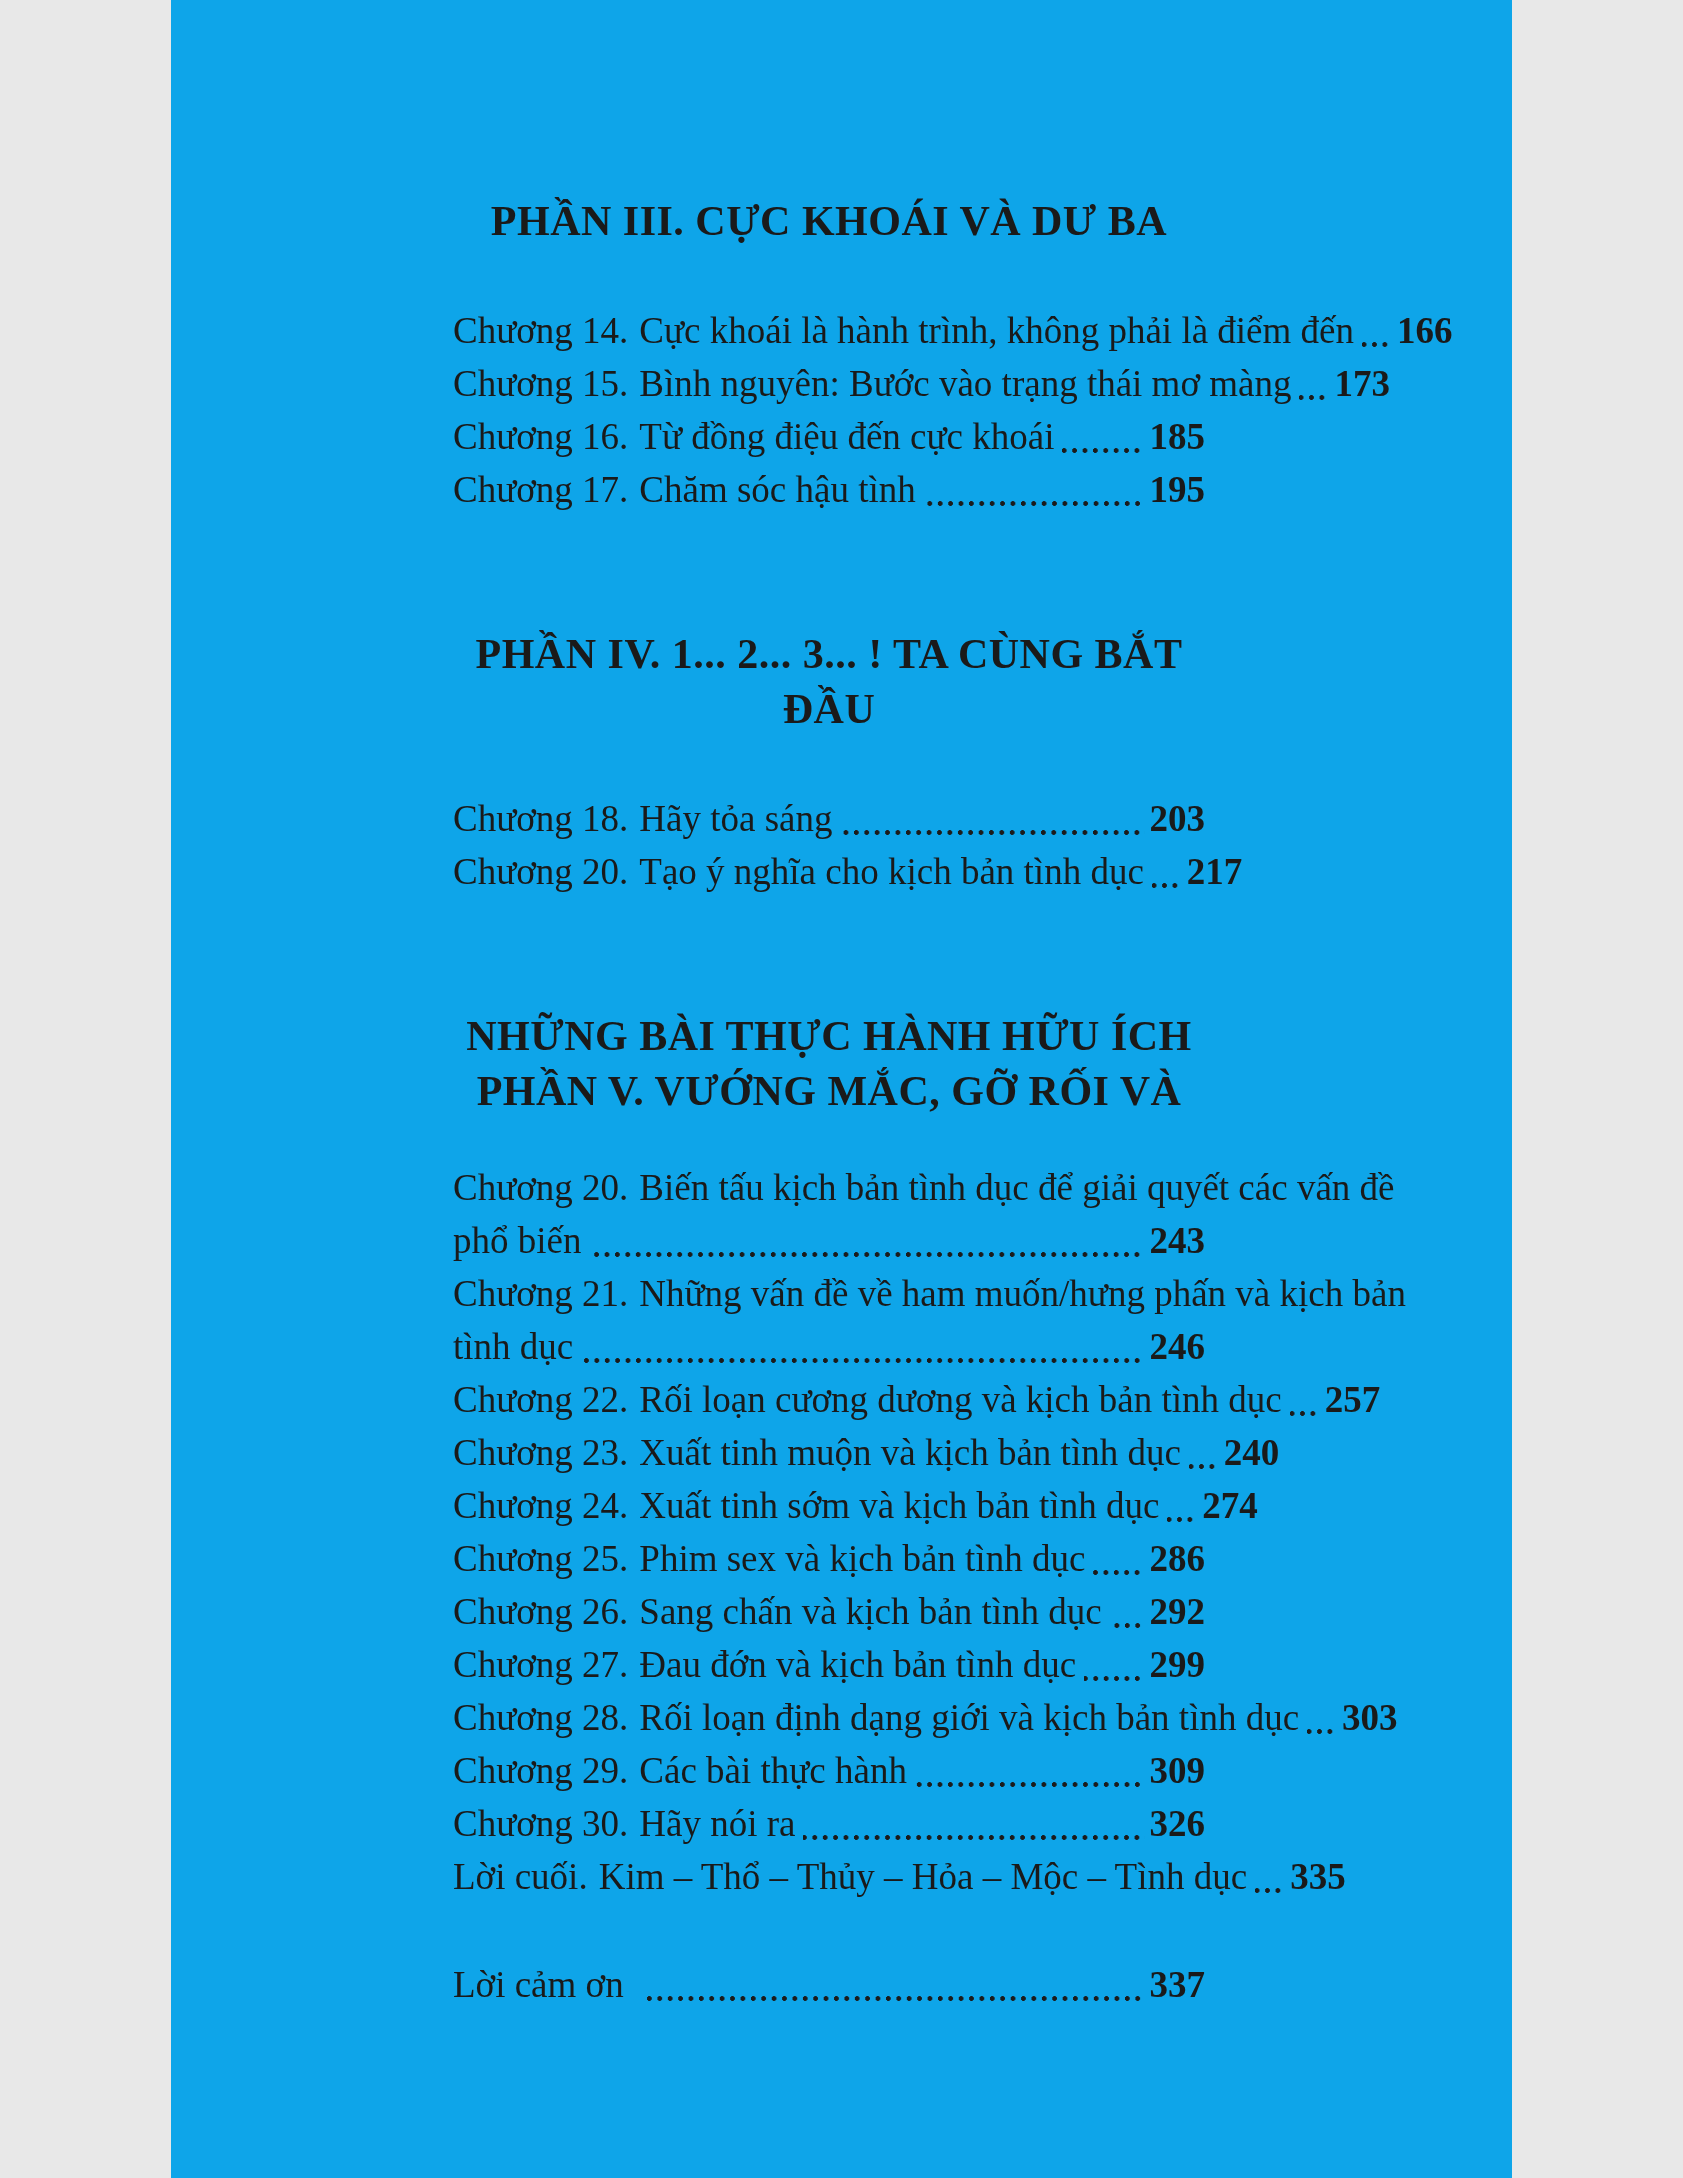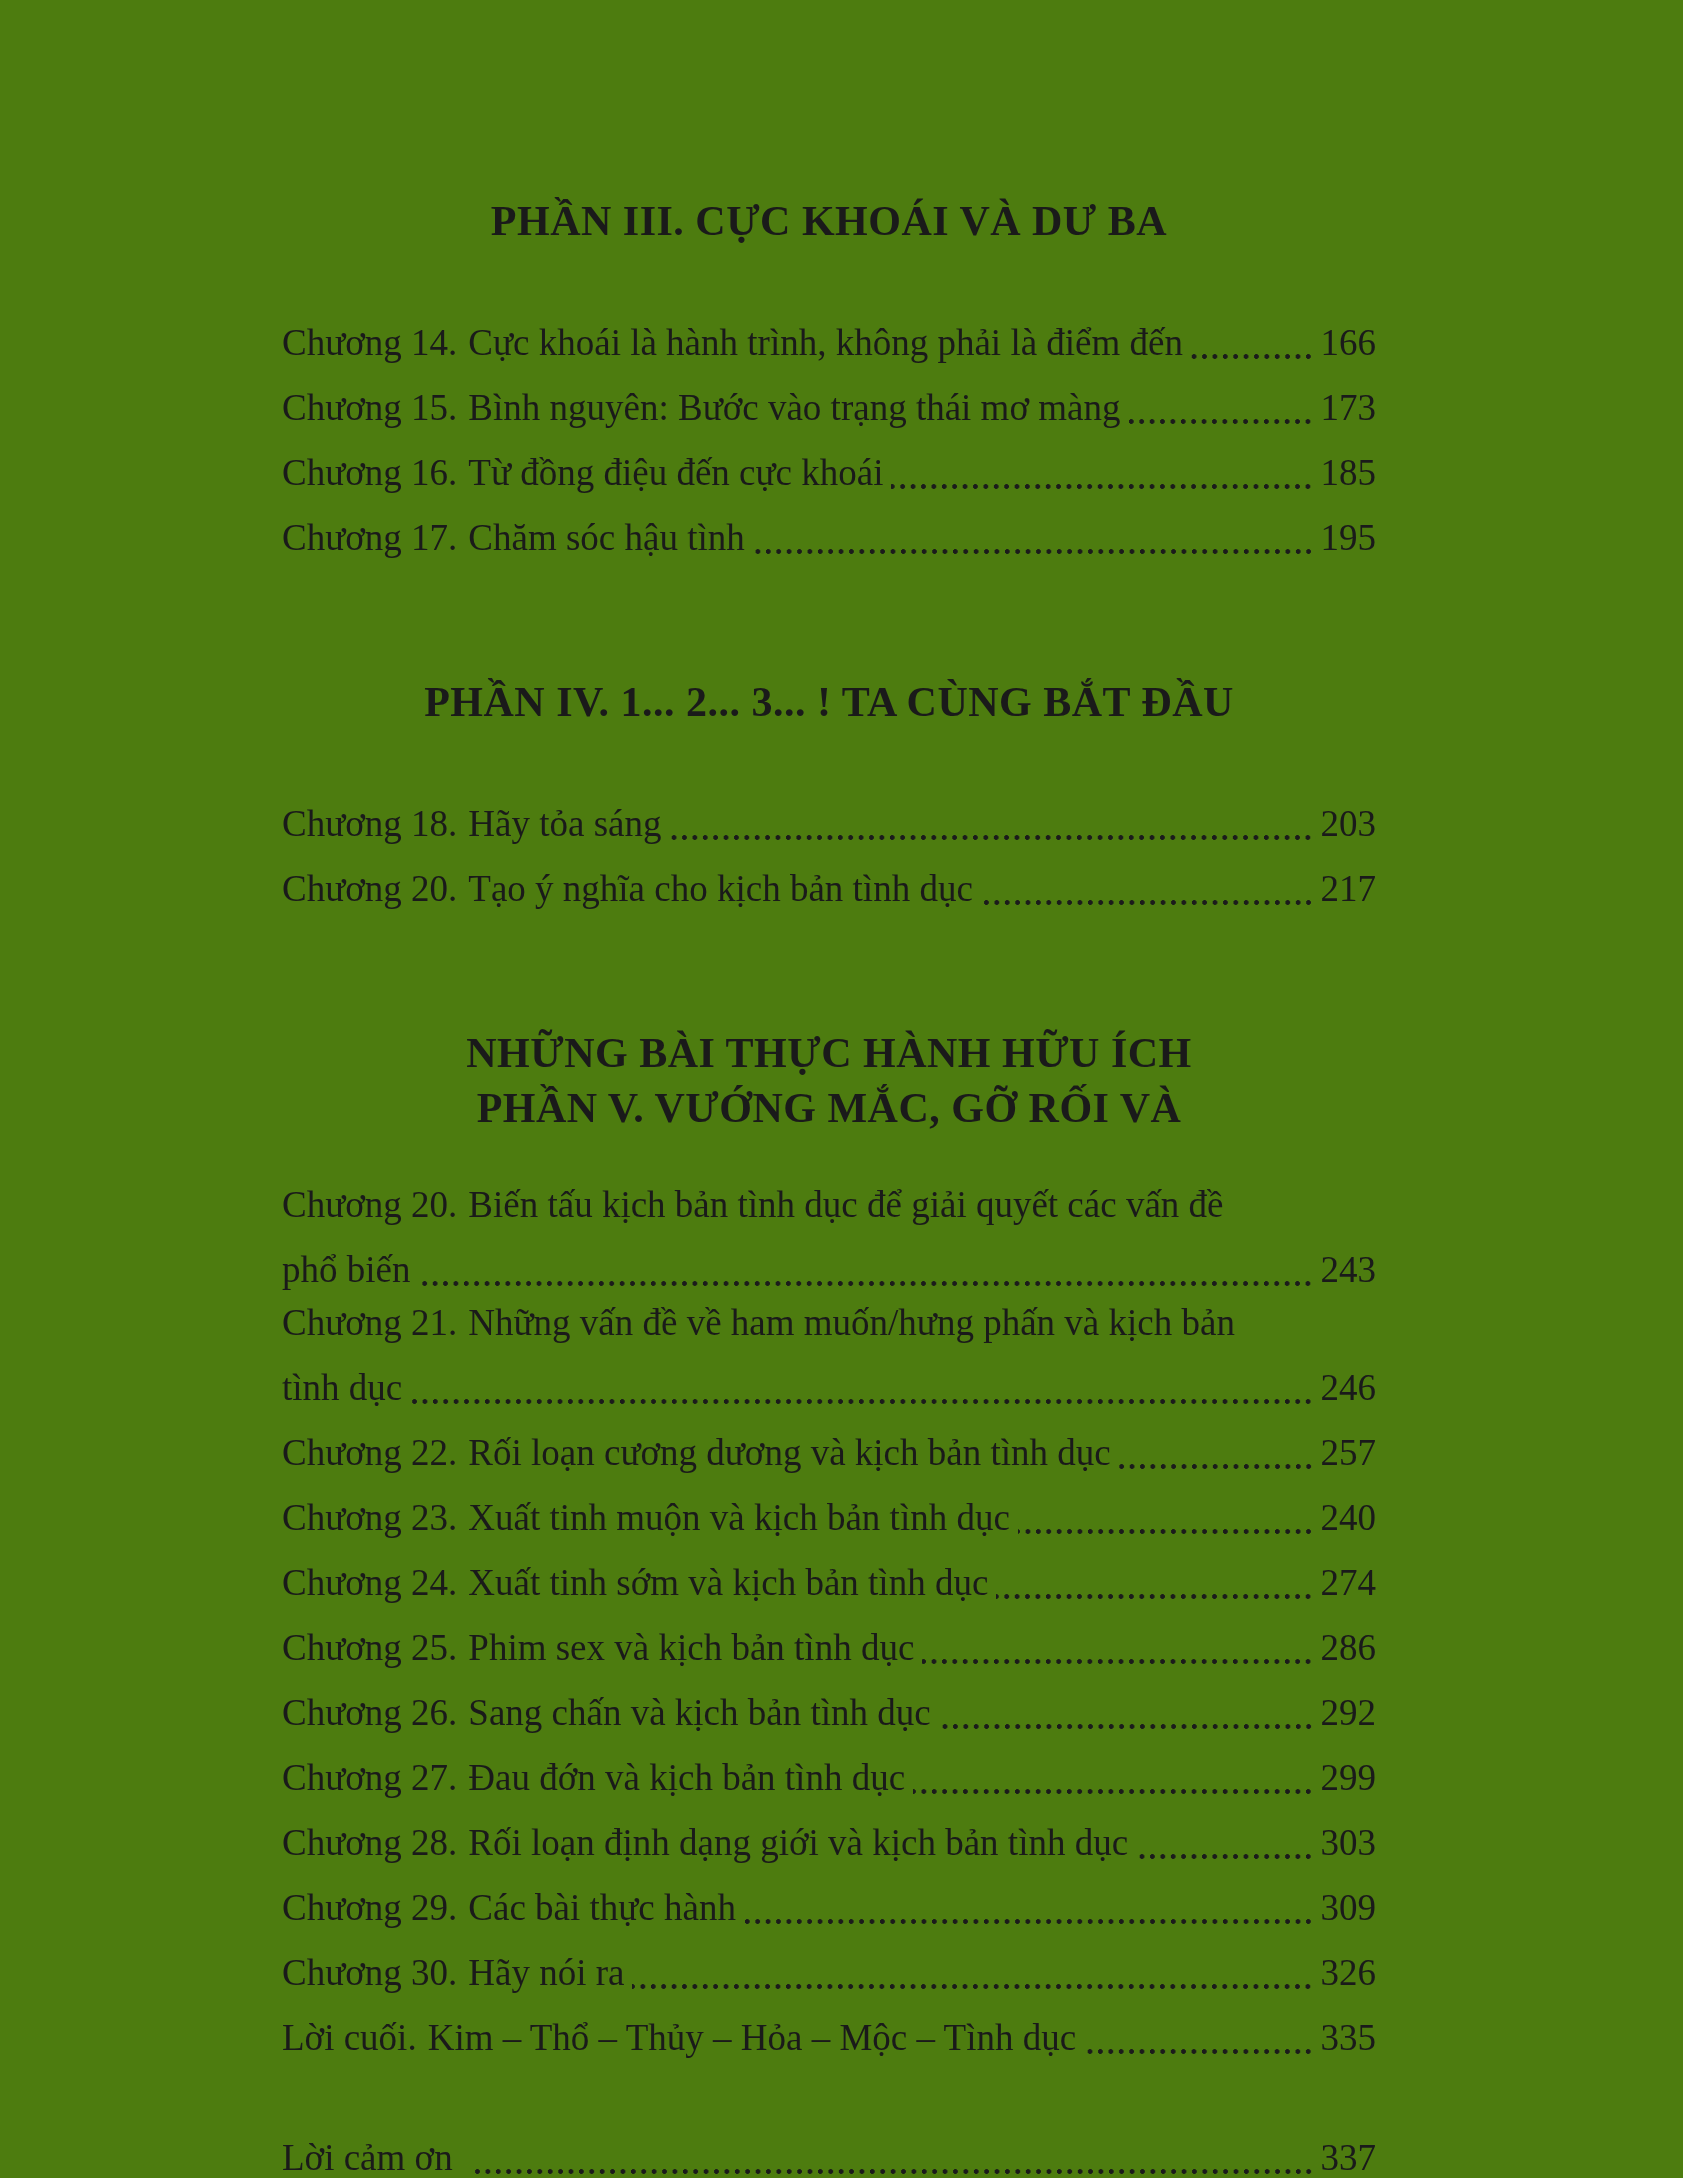--- a/index.html
+++ b/index.html
@@ -1,22 +1,22 @@
 <!DOCTYPE html>
 <html><head>
 <meta charset="utf-8">
 <style>
   * { margin: 0; padding: 0; box-sizing: border-box; }
   html, body { background: #e8e8e8; }
   .page {
     position: relative;
-    width: 1683px;
+    width: 1341px;
     height: 2178px;
     margin: 0 auto;
-    background: #4d7c0f;
+    background: #0ea5e9;
     color: #1a1a1a;
     font-family: "Liberation Serif", "DejaVu Serif", serif;
     padding: 194px 307px 0 282px;
     overflow: hidden;
   }
   .section-heading {
     text-align: center;
     font-weight: bold;
     font-size: 42px;
     line-height: 55px;
@@ -28,21 +28,21 @@
   .toc-section + .toc-section { margin-top: 111px; }
   .entry {
     display: flex;
     align-items: baseline;
     font-size: 37px;
     line-height: 53px;
     white-space: nowrap;
   }
   .entry .label { margin-right: 11px; }
   .entry .title { font-weight: normal; }
-  .entry .pagenum { margin-left: 2px; font-weight: normal; margin-top: 12px; }
+  .entry .pagenum { margin-left: 2px; font-weight: bold; }
   .dots {
     flex: 1 1 auto;
     height: 0;
     position: relative;
     margin: 0 3px 0 8px;
     min-width: 30px;
   }
   .dots::before {
     content: "";
     position: absolute;

